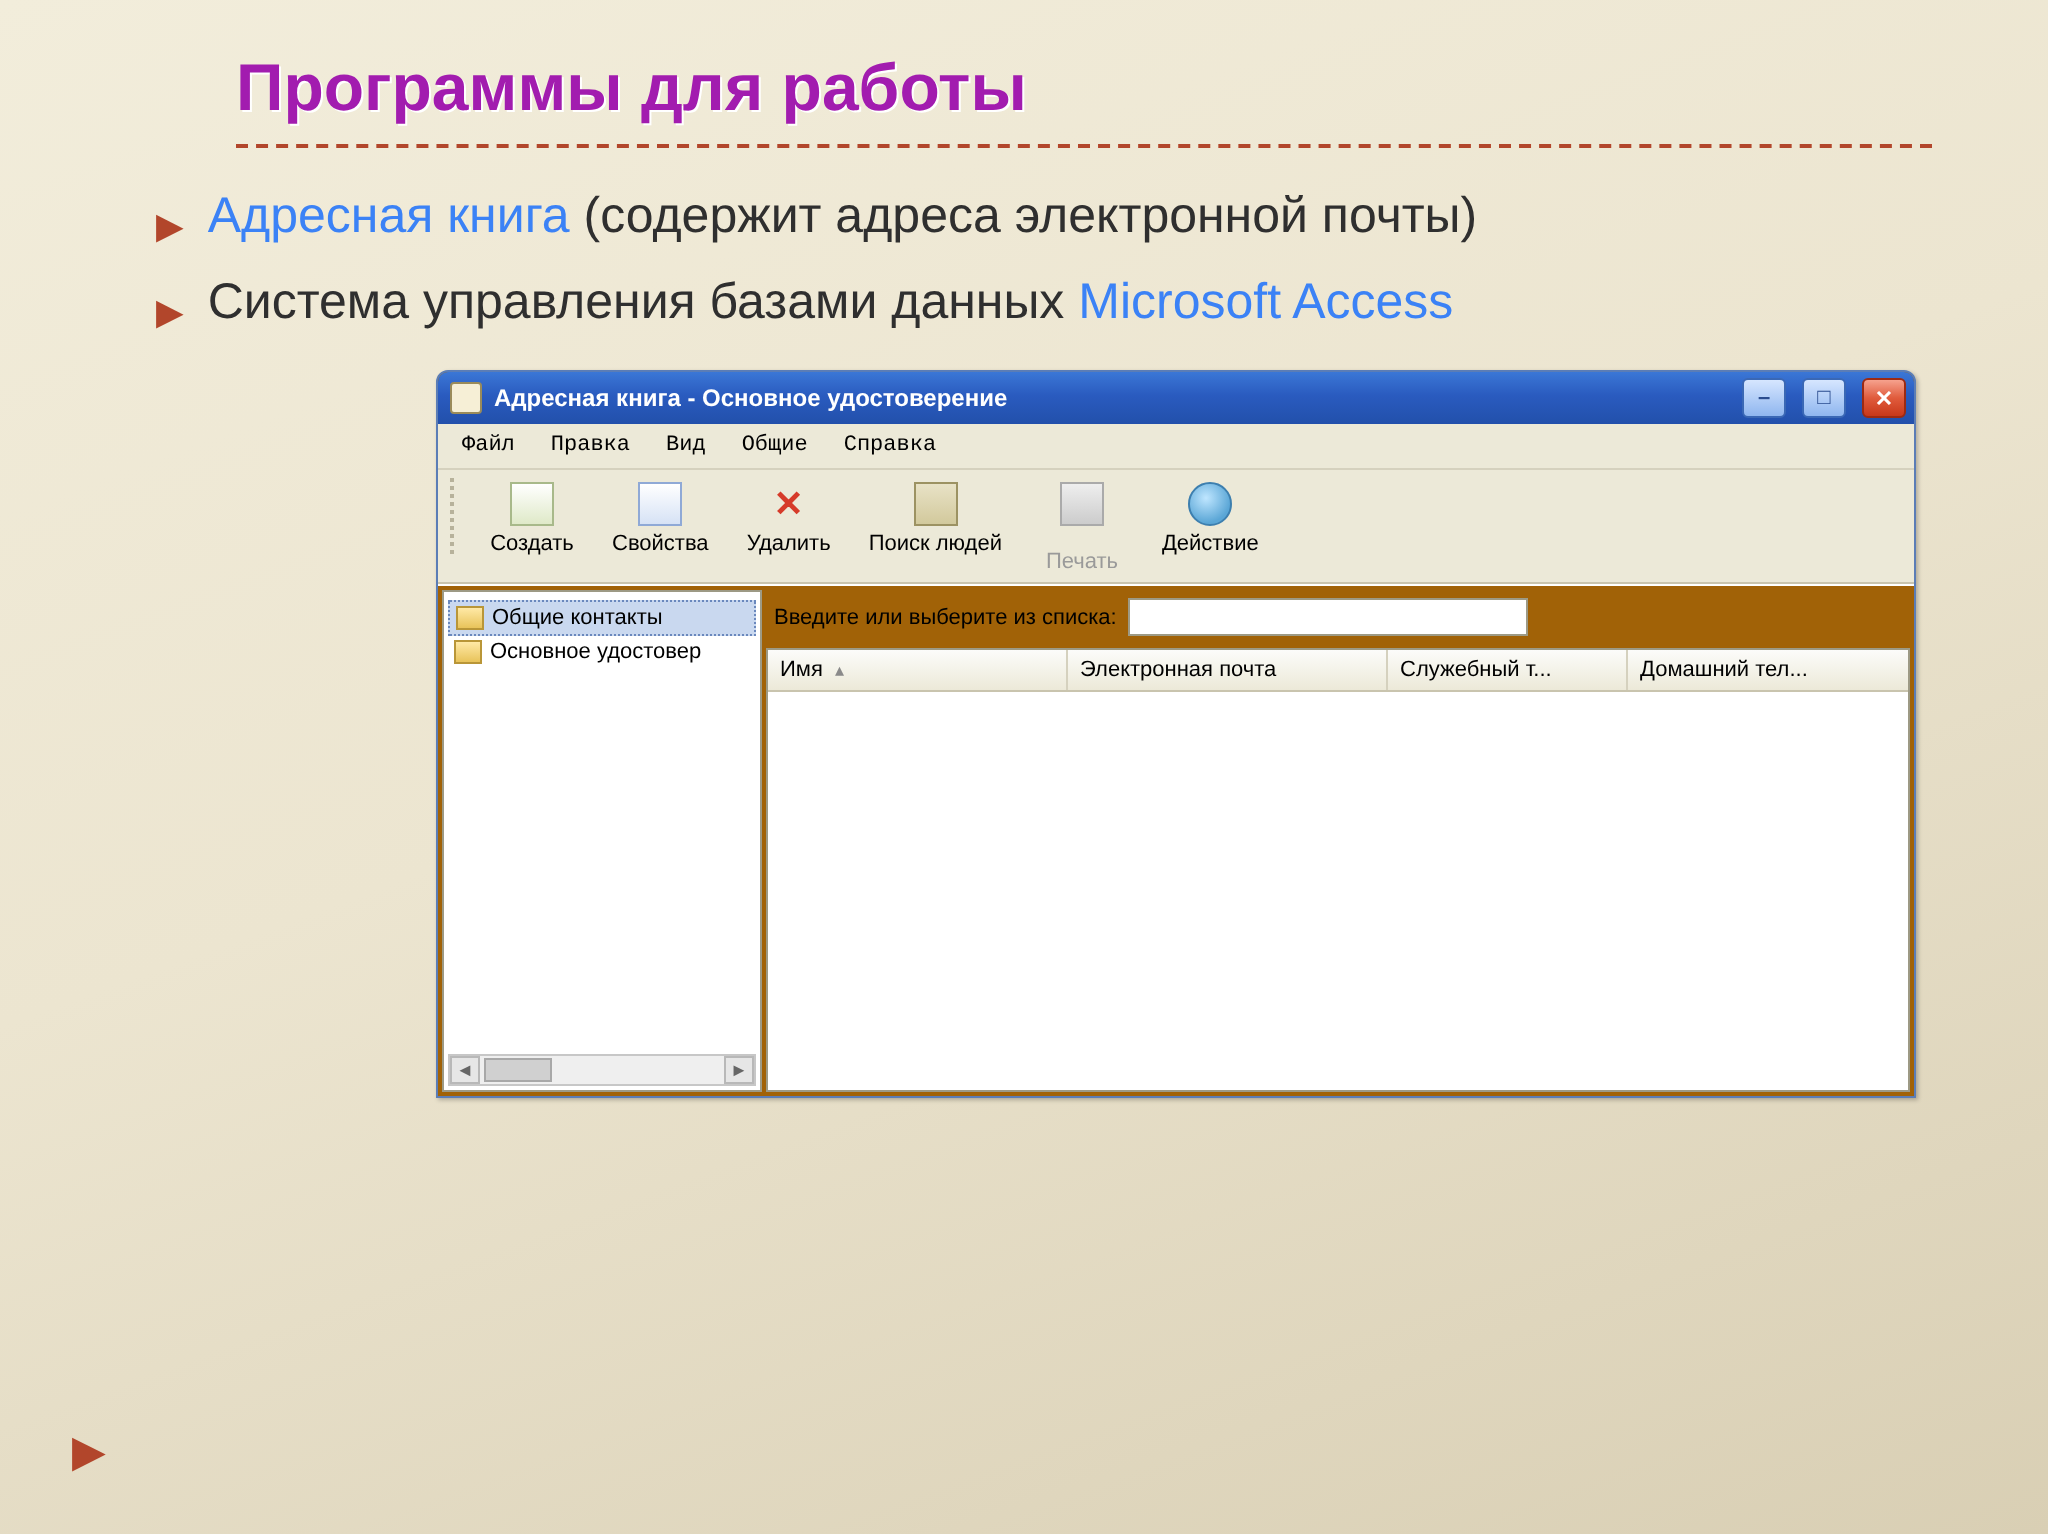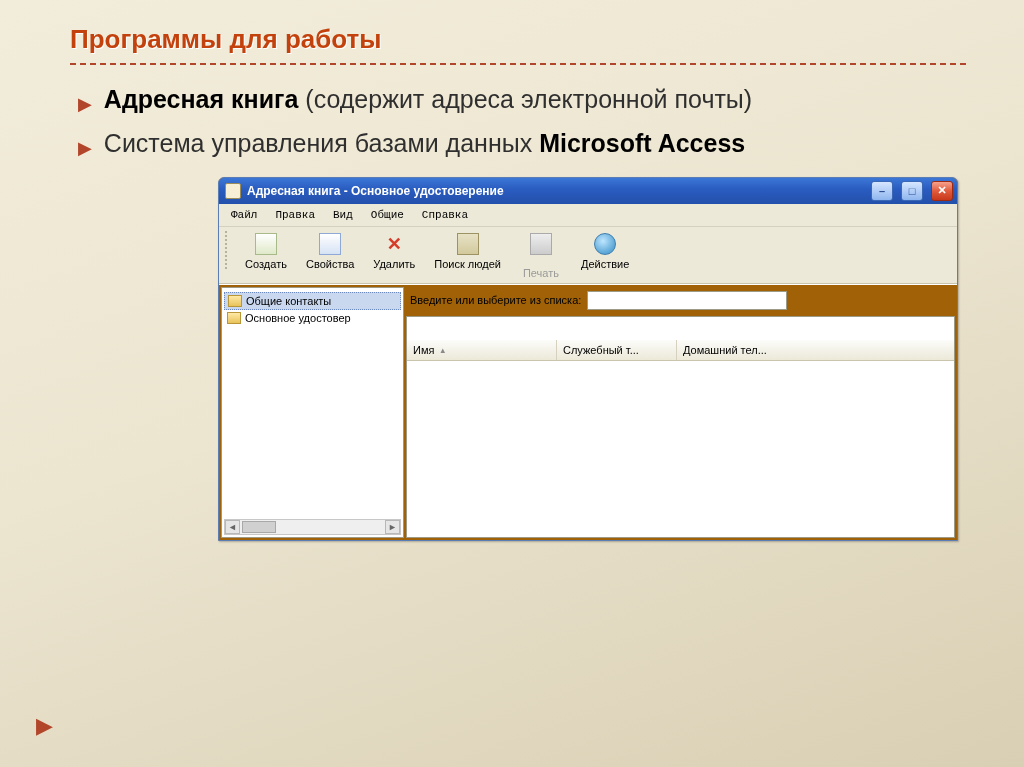--- a/index.html
+++ b/index.html
@@ -5,34 +5,35 @@
   * { box-sizing: border-box; margin: 0; padding: 0; }
   html, body { width: 1024px; height: 767px; }
   body {
     background: linear-gradient(160deg, #f2eddb 0%, #ece5d0 45%, #d9cfb4 100%);
     font-family: Verdana, Arial, sans-serif;
     position: relative;
     overflow: hidden;
   }
   .slide { padding: 24px 58px 0 70px; }
   .slide-title {
-    font-size: 26px;
+    font-size: 33px;
     font-weight: bold;
-    color: #c2410c;
+    color: #a21caf;
     line-height: 1.2;
     padding-bottom: 8px;
     border-bottom: 2px dashed #b2462b;
     margin-bottom: 18px;
     text-shadow: 1px 1px 0 #fff;
     font-family: Verdana, Arial, sans-serif;
+    margin-left: 48px;
   }
   .bullets { margin-left: 8px; margin-bottom: 16px; }
   .bullet { display: flex; align-items: flex-start; gap: 12px; margin: 10px 0; font-size: 25px; color: #2f2f2f; line-height: 1.35; }
   .bullet .marker { color: #b2462b; font-size: 18px; margin-top: 9px; }
-  .purple { color: #000000; font-weight: bold; }
+  .purple { color: #3b82f6; font-weight: normal; }
 
   
   .window {
     width: 740px;
     margin: 6px 0 0 148px;
     border: 1px solid #5b7db6;
     border-radius: 6px 6px 0 0;
     background: #a16207;
     font-family: Tahoma, Arial, sans-serif;
     font-size: 11px;
@@ -108,21 +109,21 @@
   .ic-del  { color:#d63b2a; font-size:18px; font-weight:bold; }
   .ic-find { background:linear-gradient(#e8e2c6,#d2c99c); border:1px solid #9c9262;}
   .ic-print{ background:linear-gradient(#eee,#ccc); border:1px solid #aaa;}
   .ic-act  { background:radial-gradient(circle at 40% 35%, #bfe6ff, #5aa6d6 70%); border:1px solid #3d7faf; border-radius:50%;}
 
   .content {
     display:flex; height:256px;
     border-top:1px solid #fff;
   }
   .tree {
-    width:183px;
+    width:160px;
     background:#fff;
     border:1px solid #9d9a85;
     margin:2px;
     padding:4px 2px;
     display:flex; flex-direction:column;
     position:relative;
     overflow:hidden;
   }
   .tree-item {
     display:flex; align-items:center; gap:4px;
@@ -142,21 +143,21 @@
   .right { flex:1; margin:2px 2px 2px 0; display:flex; flex-direction:column; }
   .filter-row{ display:flex; align-items:center; gap:6px; padding:4px 4px 6px 4px; font-size:11px;}
   .filter-row input{
     width:200px; height:19px; font-size:11px;
     border:1px solid #9d9a85; background:#fff; padding:0 4px;
   }
   .grid{
     flex:1; background:#fff; border:1px solid #9d9a85;
     display:flex; flex-direction:column;
   }
-  .grid-hdr{ display:flex; background:linear-gradient(#fcfcfa,#ece9d8); border-bottom:1px solid #c9c4ae;margin-top:23px;}
+  .grid-hdr{ display:flex; background:linear-gradient(#fcfcfa,#ece9d8); border-bottom:1px solid #c9c4ae;}
   .col{ padding:4px 6px; font-size:11px; border-right:1px solid #d5d1be; display:flex; align-items:center; gap:4px; white-space:nowrap; overflow:hidden;}
   .col.sorted::after{ content:"▴"; color:#8a8a8a; font-size:9px; margin-left:2px;}
   .c1{width:150px;} .c2{width:160px;} .c3{width:120px;text-align:center;} .c4{flex:1;border-right:none;}
   .grid-body{ flex:1; }
 
   .status{
     border-top:1px solid #c9c4ae;
     padding:4px 8px;
     font-size:11px;
     background:#ece9d8;
@@ -261,20 +262,21 @@
       </div>
 
       <div class="right">
         <div class="filter-row">
           <span>Введите или выберите из списка:</span>
           <input type="text" value="" style="">
         </div>
         <div class="grid">
           <div class="grid-hdr">
             <div class="col c1 sorted">Имя</div>
+            <div class="col c2">Электронная почта</div>
             <div class="col c3">Служебный т...</div>
             <div class="col c4">Домашний тел...</div>
           </div>
           <div class="grid-body"></div>
         </div>
       </div>
     </div>
 
   </div>
 </div>

